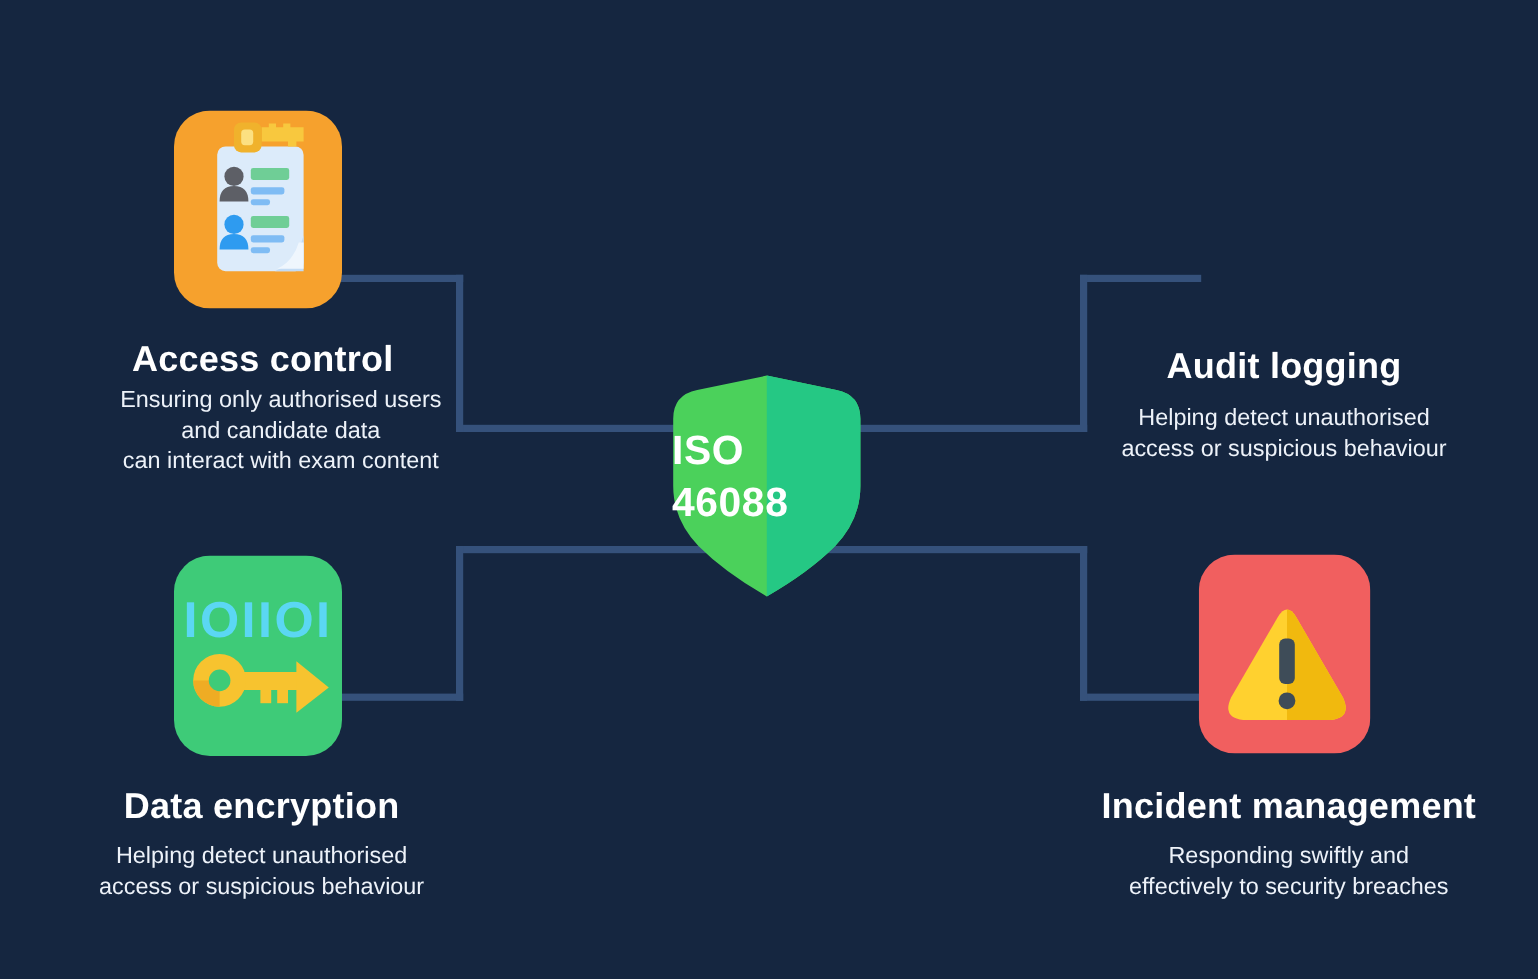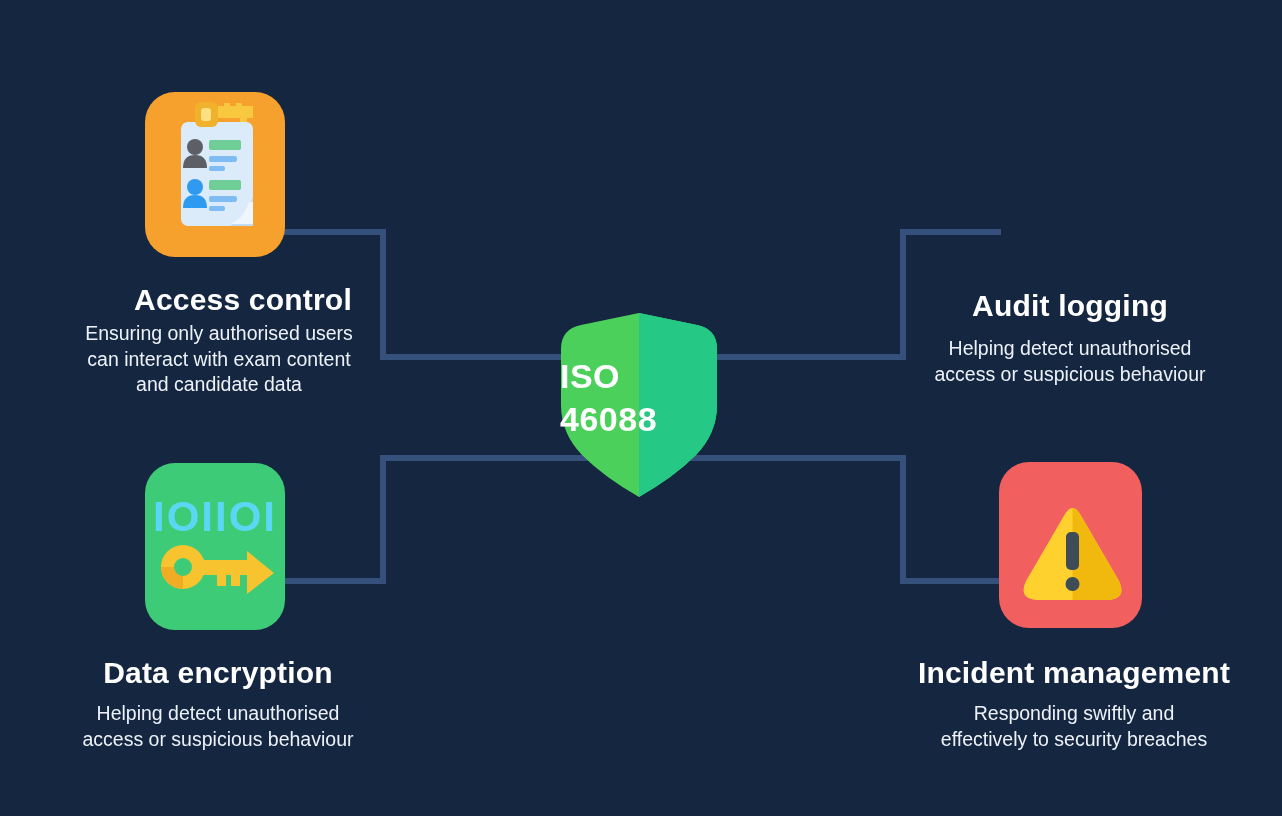--- a/index.html
+++ b/index.html
@@ -17,21 +17,21 @@
     letter-spacing:0.5px;
   }
   .title{
     position:absolute;width:440px;z-index:3;text-align:center;
     color:#ffffff;font-weight:bold;font-size:30px;line-height:34px;letter-spacing:0.2px;
   }
   .desc{
     position:absolute;width:440px;z-index:3;text-align:center;
     color:#EDF2F9;font-size:19.5px;line-height:25.5px;font-weight:400;
   }
-  .t-tl{left:-1px;top:283px;padding-left:24px;}   .d-tl{left:-1px;top:321px;}
+  .t-tl{left:-1px;top:283px;}   .d-tl{left:-1px;top:321px;padding-left:15px;}
   .t-tr{left:850px;top:289px;}  .d-tr{left:850px;top:336px;}
   .t-bl{left:-2px;top:656px;}   .d-bl{left:-2px;top:701px;}
   .t-br{left:854px;top:656px;}  .d-br{left:854px;top:701px;}
   .tile-tl{left:145px;top:92px;}
   .tile-tr{left:999px;top:98px;}
   .tile-bl{left:145px;top:463px;}
   .tile-br{left:999px;top:462px;}
   .c-top-long{left:380px;top:354px;width:526px;height:6px;}
   .c-bot-long{left:380px;top:455px;width:526px;height:6px;}
   .c-tl-h{left:283px;top:229px;width:103px;height:6px;}
@@ -92,22 +92,22 @@
       <circle cx="50" cy="95" r="8" fill="#2E9BF0"></circle>
       <path d="M38,116 q0,-13 12,-13 q12,0 12,13 Z" fill="#2E9BF0"></path>
       <rect x="64" y="88" width="32" height="10" rx="2" fill="#6FCE96"></rect>
       <rect x="64" y="104" width="28" height="6" rx="2" fill="#7FBCF4"></rect>
       <rect x="64" y="114" width="16" height="5" rx="2" fill="#7FBCF4"></rect>
     </svg>
   </div>
   <div class="title t-tl">Access control</div>
   <div class="desc d-tl">
     <div>Ensuring only authorised users</div>
+    <div>and candidate data</div>
     <div>can interact with exam content</div>
-    <div>and candidate data</div>
   </div>
 
   <div class="title t-tr">Audit logging</div>
   <div class="desc d-tr">
     <div>Helping detect unauthorised</div>
     <div>access or suspicious behaviour</div>
   </div>
 
   <div class="tile tile-bl">
     <svg width="140" height="167" viewBox="0 0 140 167">

